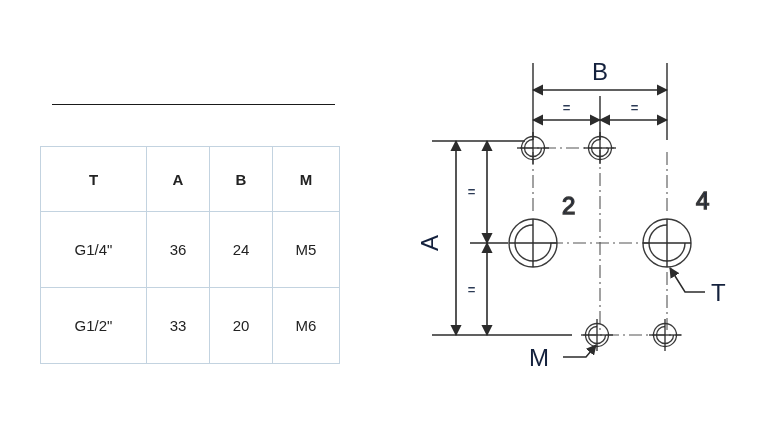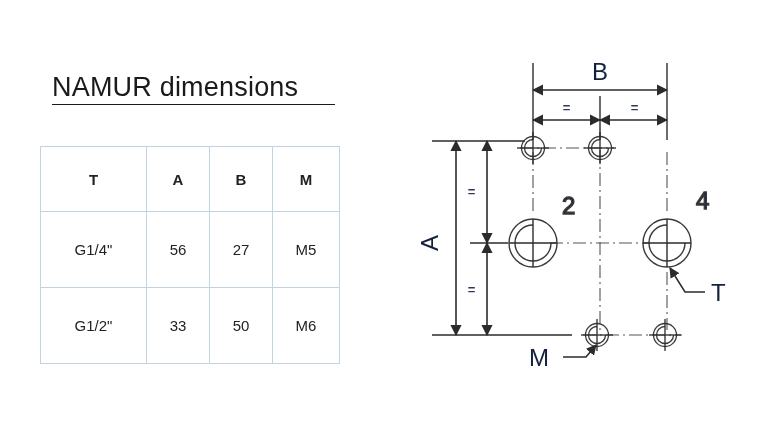--- a/index.html
+++ b/index.html
@@ -97,43 +97,42 @@
     font-weight: bold;
     fill: #2b3a55;
     letter-spacing: -1px;
   }
 </style>
 </head>
 <body>
 
 <div id="left-panel">
 
-  <div id="page-title">NAMUR dimensions</div>
   <div id="page-title-underline"></div>
 
   <table id="dimensions-table">
     <thead>
       <tr>
         <th class="col-t">T</th>
         <th class="col-a">A</th>
         <th class="col-b">B</th>
         <th class="col-m">M</th>
       </tr>
     </thead>
     <tbody>
       <tr>
         <td>G1/4"</td>
-        <td>56</td>
-        <td>27</td>
+        <td>36</td>
+        <td>24</td>
         <td>M5</td>
       </tr>
       <tr>
         <td>G1/2"</td>
         <td>33</td>
-        <td>50</td>
+        <td>20</td>
         <td>M6</td>
       </tr>
     </tbody>
   </table>
 
 </div>
 
 <div id="drawing-panel">
   <svg id="drawing-svg" width="362" height="422" viewBox="0 0 362 422">
     <defs>

